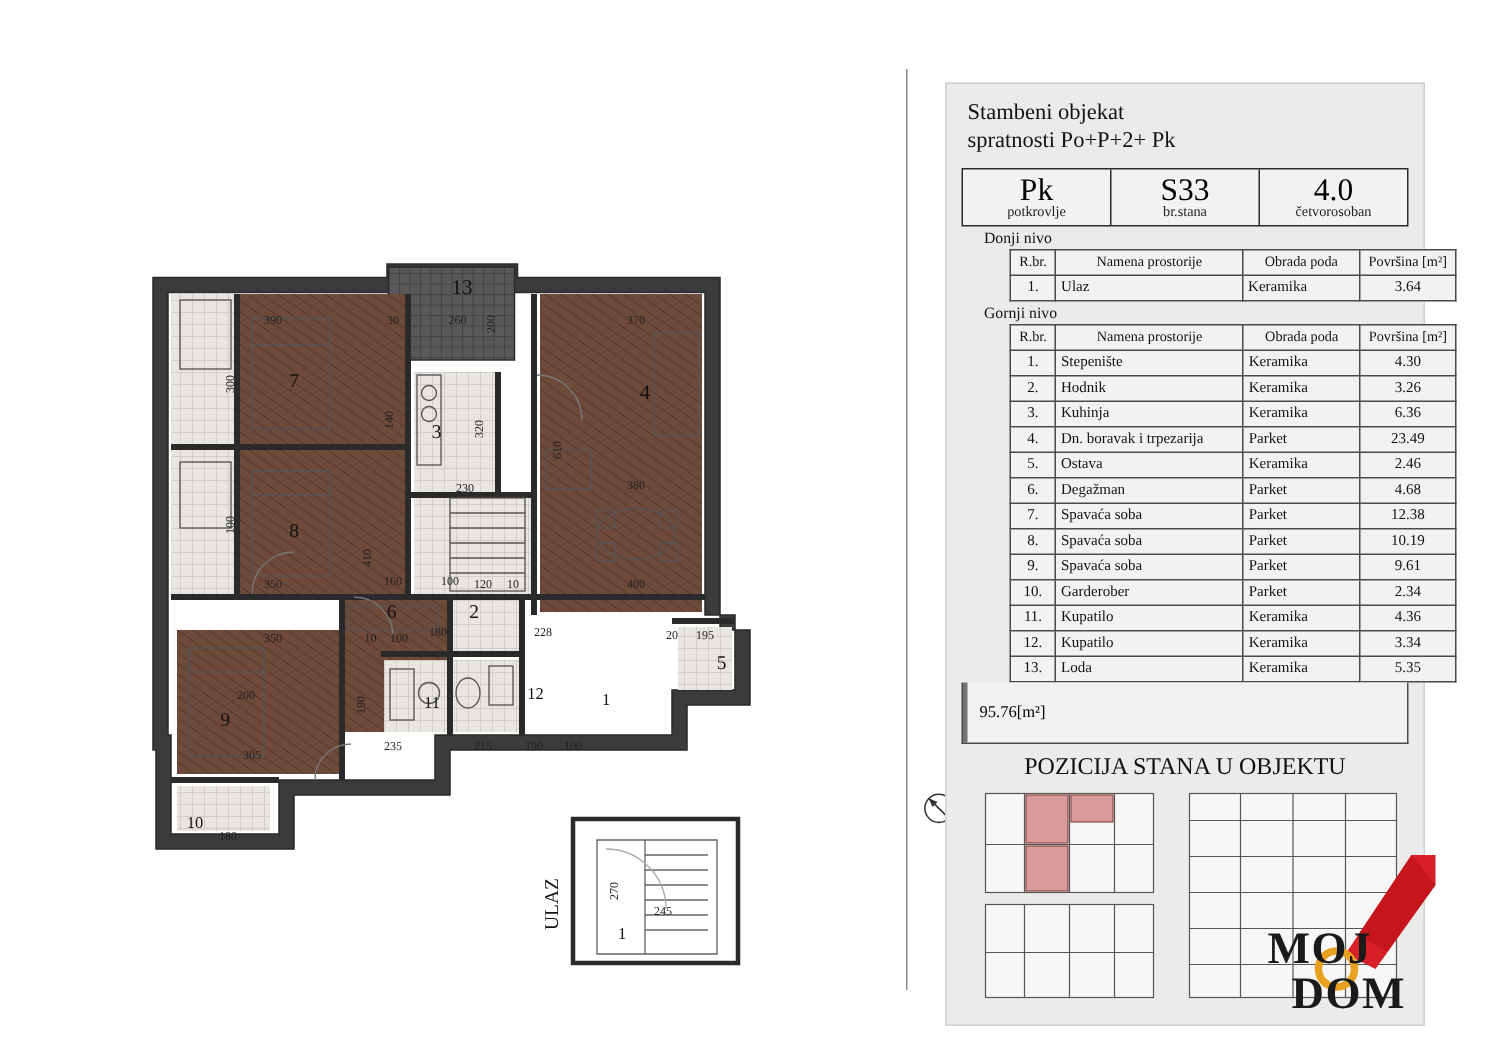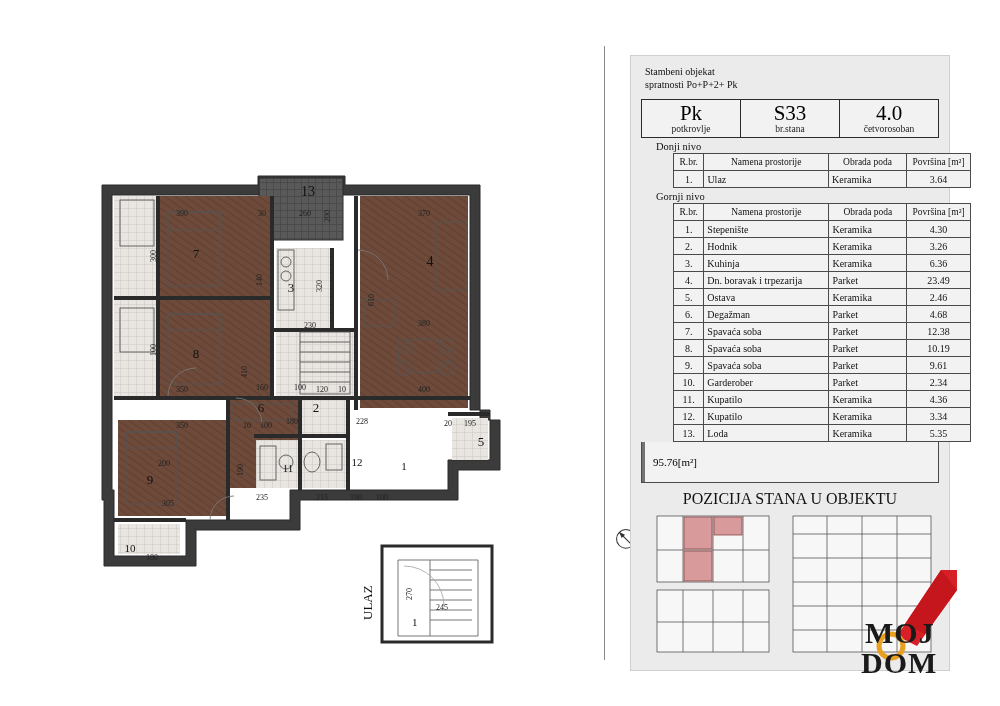--- a/index.html
+++ b/index.html
@@ -35,21 +35,21 @@
   #sheet {
     position: absolute;
     left: 630px; top: 55px;
     width: 320px;
     background: #ebebeb;
     border: 1px solid #cfcfcf;
     padding: 8px 10px 10px 10px;
     box-sizing: border-box;
   }
   #sheet-title {
-    font-size: 10px;
+    font-size: 15px;
     line-height: 1.25;
     color: #111;
     margin: 2px 0 8px 4px;
     white-space: pre-line;
     font-weight: normal;
   }
   
   .big-head {
     display: flex;
     border: 1px solid #2b2b2b;
@@ -128,21 +128,21 @@
     width: 120px; height: 120px;
   }
   #logo .logo-text {
     position: absolute;
     font-family: "Liberation Serif", serif;
     font-weight: bold;
     font-size: 30px;
     color: #1a1a1a;
     letter-spacing: 1px;
   }
-  #logo .moj { left: 20px; top: 56px; font-family: Liberation Serif, serif; }
+  #logo .moj { left: 0; top: 56px; font-family: Liberation Serif, serif; }
   #logo .dom { left: 16px; top: 86px; }
 </style>
 </head>
 <body>
 
 <div id="plan-panel">
   <svg class="plan-svg" width="610" height="706" viewBox="0 0 610 706">
     <defs>
       <pattern id="parquet" width="6" height="6" patternUnits="userSpaceOnUse" patternTransform="rotate(35)">
         <rect width="6" height="6" fill="#6d4a3a"></rect>

